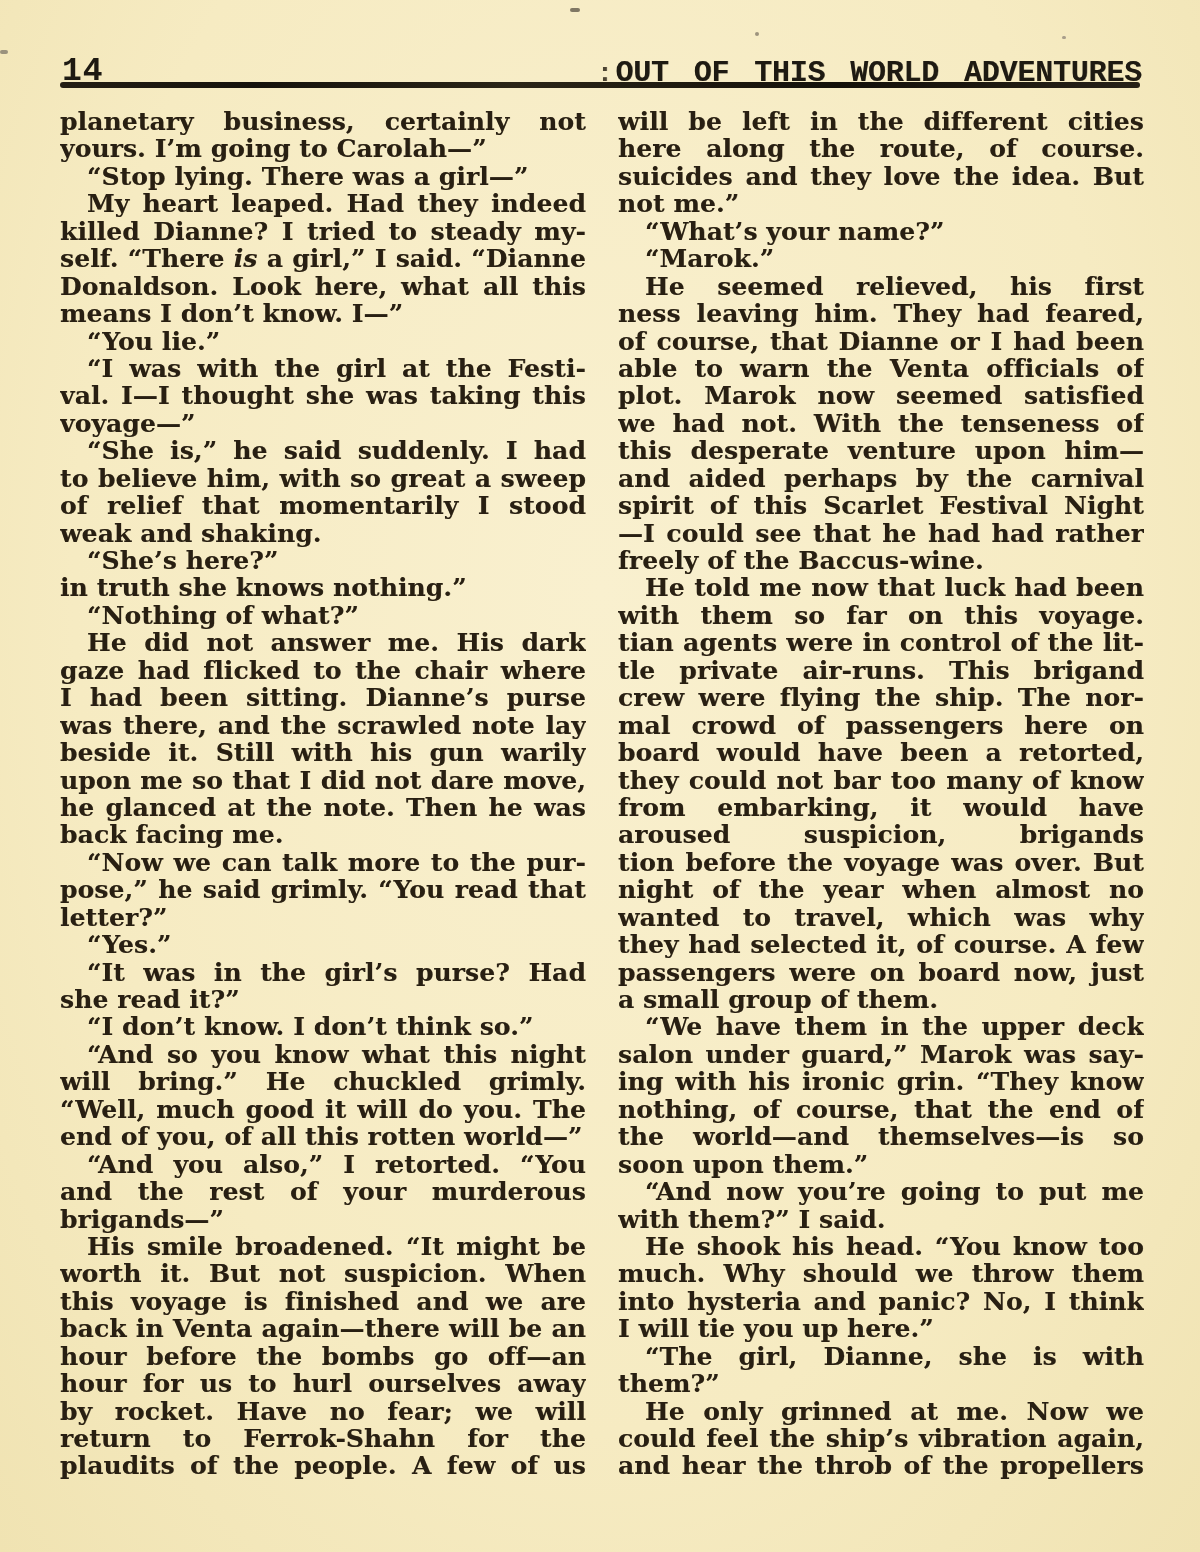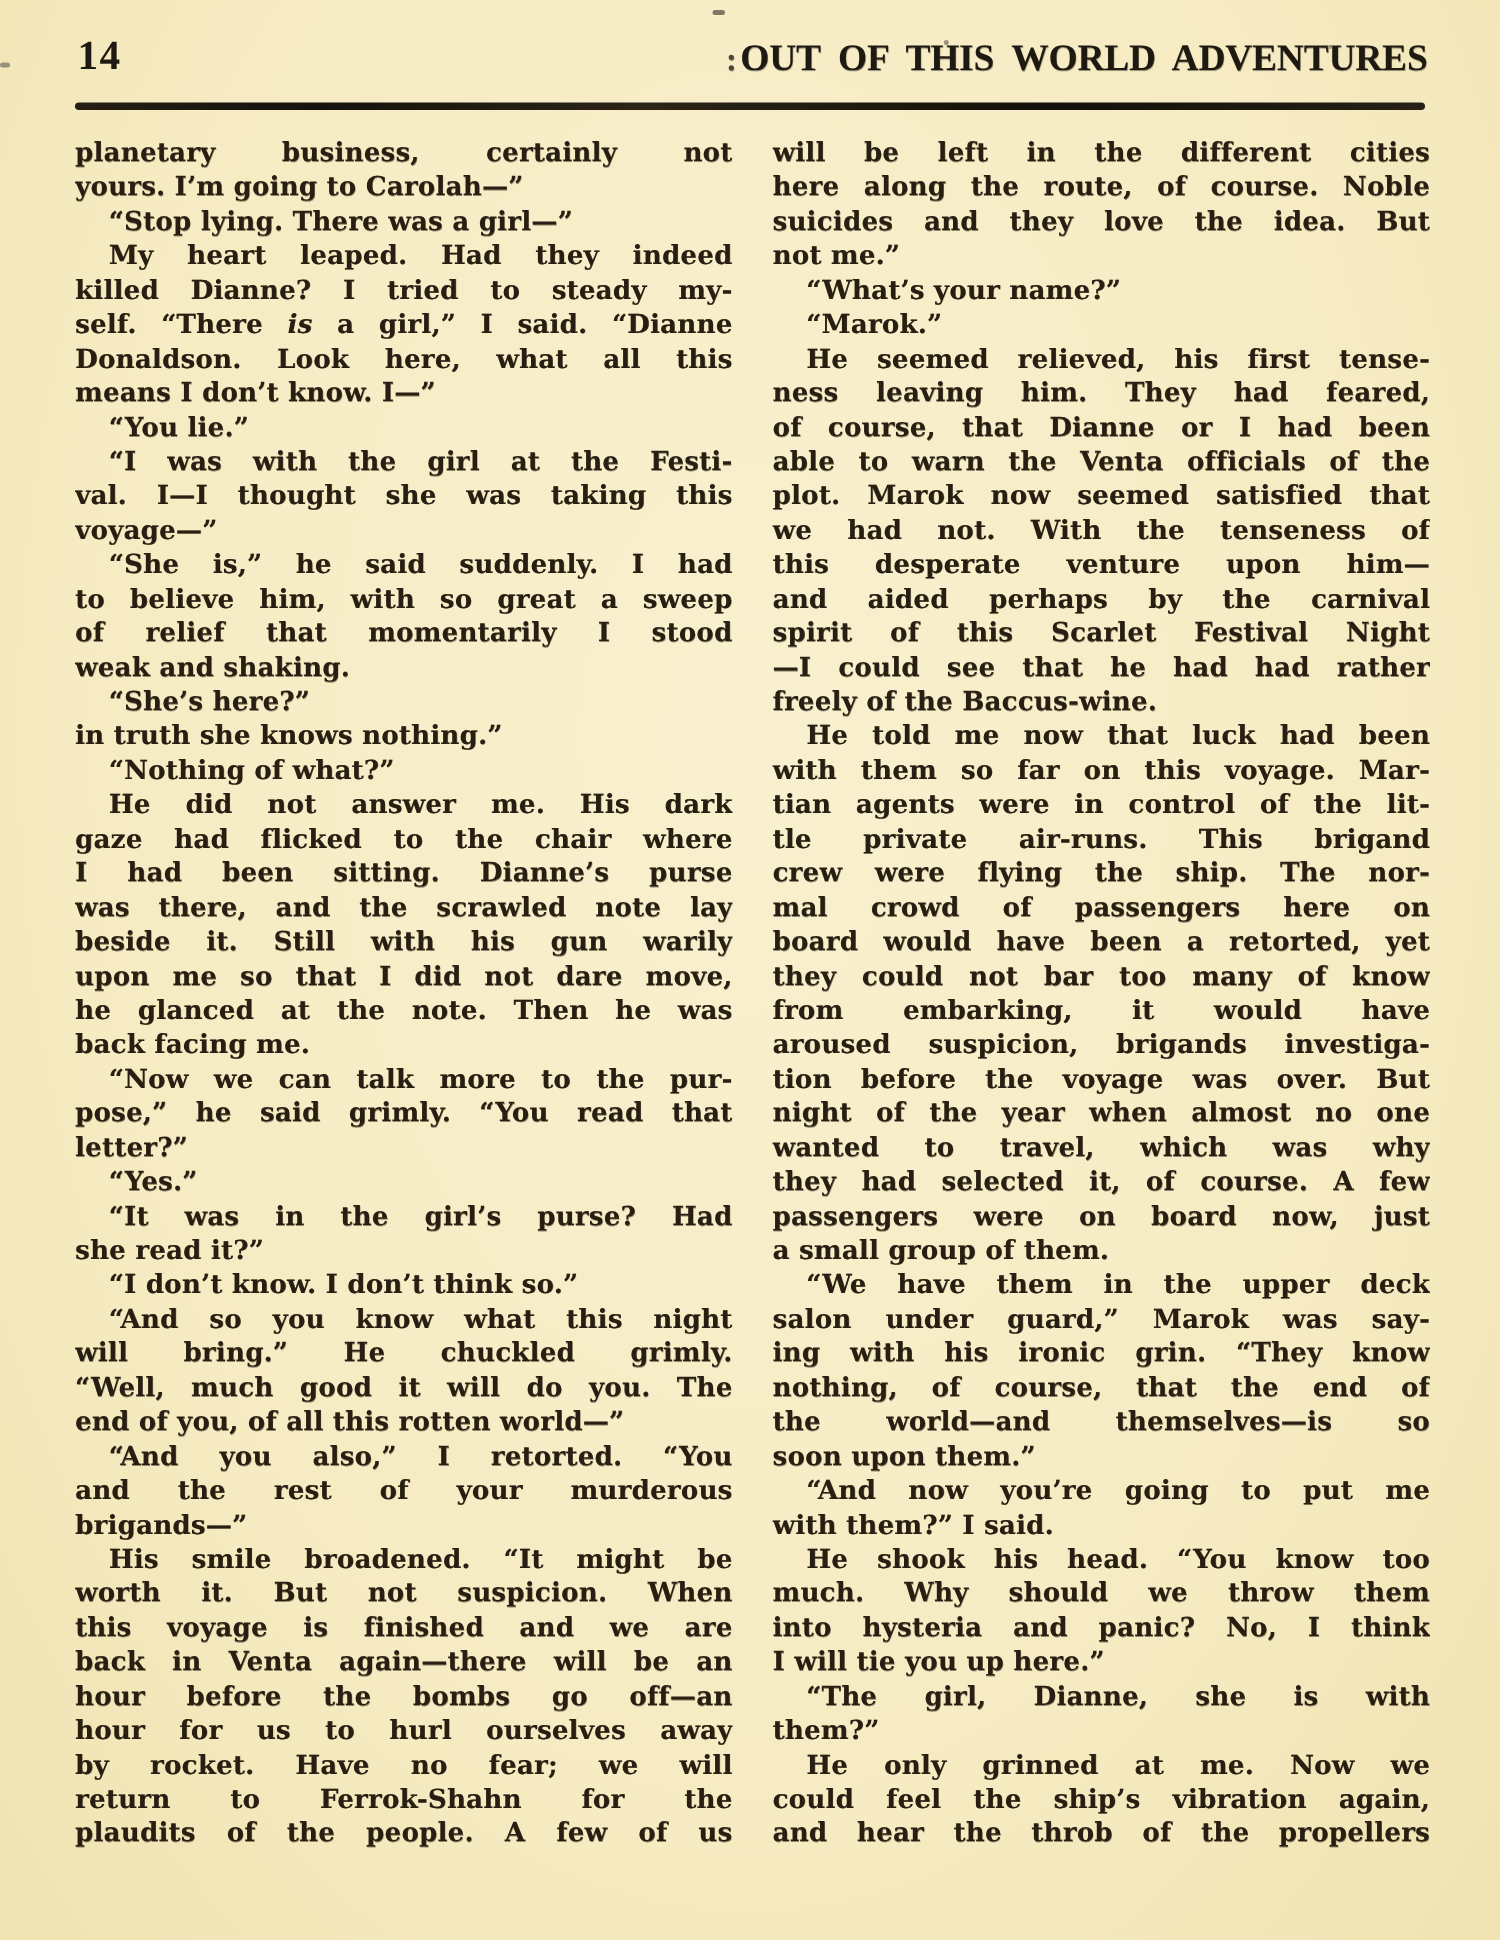--- a/index.html
+++ b/index.html
@@ -8,42 +8,42 @@
     background: #f6ebc3;
     background-image: radial-gradient(ellipse at 50% 38%, #f9f0cf 0%, #f6ebc2 62%, #f0e3b2 100%);
     font-family: "DejaVu Serif", serif;
     color: #281f12;
     overflow: hidden;
     position: relative;
   }
   #page { position: absolute; inset: 0; }
 
   .header {
-    position: absolute; left: 62px; right: 58px; top: 24px; height: 38px;
-    font-family: Liberation Serif, serif;
+    position: absolute; left: 62px; right: 58px; top: 50px; height: 38px;
+    font-family: Liberation Mono, monospace;
     font-weight: bold; color: #1e1a12;
     display: flex; justify-content: space-between; align-items: flex-end; text-align: right;
   }
   .page-num { font-size: 33px; letter-spacing: 1px; line-height: 1; }
   .mag-title {
     font-size: 30px; line-height: 1; letter-spacing: -0.2px; word-spacing: 7px;
     transform: scaleX(0.97); transform-origin: right bottom;
     text-shadow: 0.4px 0.4px 0.6px rgba(30,26,18,0.45);
   }
   .title-mark { color: #4c4433; margin-right: 3px; font-size: 26px; }
 
   .rule {
     position: absolute; left: 60px; width: 1080px; top: 82px; height: 6px;
     border-radius: 3px;
     background: linear-gradient(90deg, #241e14, #15120c 18%, #2b2517 42%, #131009 72%, #262016);
   }
 
   .col {
     position: absolute; top: 108px; width: 526px;
-    font-size: 21px; font-weight: 700;
+    font-size: 25px; font-weight: 700;
     text-shadow: 0.3px 0.4px 0.5px rgba(46,35,18,0.5);
   }
   #col-left  { left: 60px; }
   #col-right { left: 618px; }
 
   .line {
     height: 27.45px; line-height: 27.45px;
     overflow: hidden; white-space: normal;
     text-align: justify; text-align-last: justify;
     letter-spacing: 0.1px;

